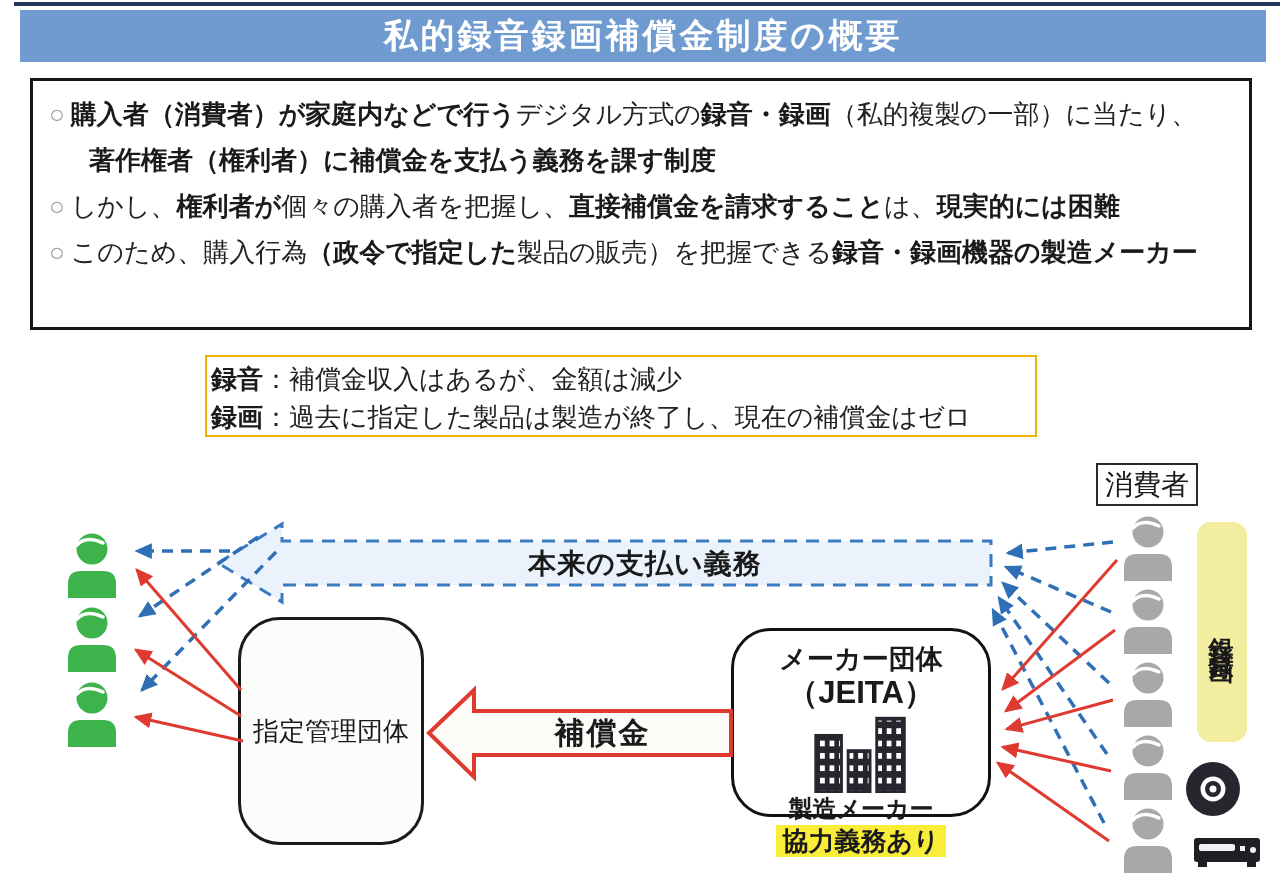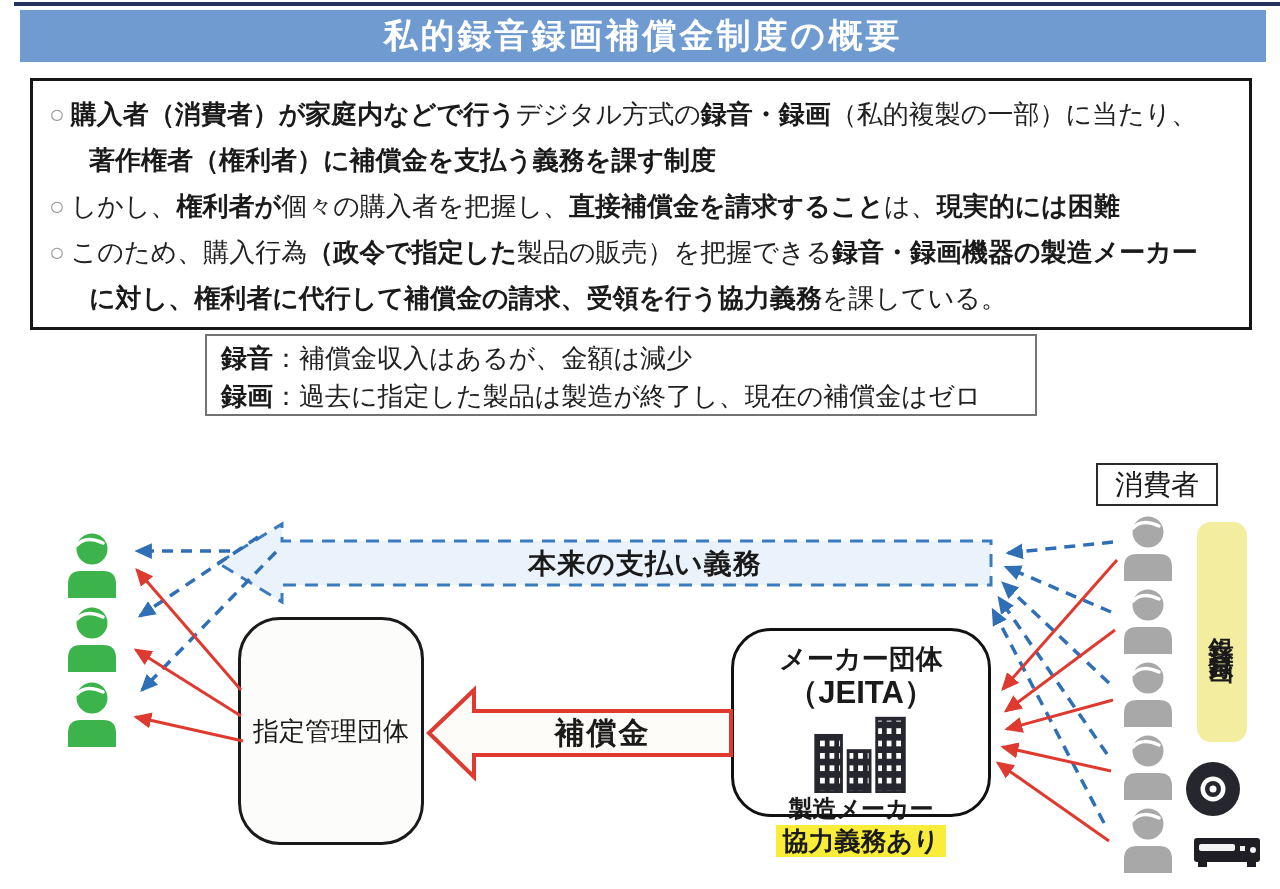--- a/index.html
+++ b/index.html
@@ -25,28 +25,28 @@
     padding:10px 16px 0 16px;font-size:26px;line-height:46px;
   }
   .row{white-space:nowrap;}
   .row .bullet{color:#9a9a9a;font-weight:400;margin-right:6px;}
   .row .indent{display:inline-block;width:40px;}
   .b{font-weight:700;}
   .r{font-weight:400;color:#222;margin-top:28px;}
 
   
   #note-box{
-    left:205px;top:334px;width:832px;height:82px;background:#fff;
-    border:2px solid #737373;box-sizing:border-box;
-    padding:3px 14px;font-size:26px;line-height:38px;
+    left:205px;top:355px;width:832px;height:82px;background:#fff;
+    border:2px solid #eab308;box-sizing:border-box;
+    padding:3px 4px;font-size:26px;line-height:38px;
   }
 
   
   #consumers-box{
-    left:1096px;top:463px;width:122px;height:43px;background:#fff;
+    left:1096px;top:463px;width:102px;height:43px;background:#fff;
     border:2.5px solid #2a2a2a;box-sizing:border-box;
     display:flex;align-items:center;justify-content:center;
     font-size:28px;font-weight:400;z-index:1;
   }
   #recording-media-badge{
     left:1197px;top:522px;width:50px;height:220px;background:#f3eda0;
     border-radius:14px;display:flex;align-items:center;justify-content:center;
     writing-mode:vertical-rl;text-orientation:upright;
     font-size:25px;font-weight:600;letter-spacing:6px;z-index:1;
   }
@@ -89,21 +89,20 @@
 <div class="abs" id="top-rule"></div>
 <div class="abs" id="title-bar">
   <span class="t">私的録音録画補償金制度の概要</span>
 </div>
 
 <div class="abs" id="overview-box">
   <div class="row"><span class="bullet">○</span><span class="b">購入者（消費者）が家庭内などで行う</span><span class="r">デジタル方式の</span><span class="b">録音・録画</span><span class="r">（私的複製の一部）に当たり、</span></div>
   <div class="row"><span class="indent"></span><span class="b">著作権者（権利者）に補償金を支払う義務を課す制度</span></div>
   <div class="row"><span class="bullet">○</span><span class="r">しかし、</span><span class="b">権利者が</span><span class="r">個々の購入者を把握し、</span><span class="b">直接補償金を請求すること</span><span class="r">は、</span><span class="b">現実的には困難</span></div>
   <div class="row"><span class="bullet">○</span><span class="r">このため、購入行為</span><span class="b">（政令で指定した</span><span class="r">製品の販売）を把握できる</span><span class="b">録音・録画機器の製造メーカー</span></div>
-  <div class="row"><span class="indent"></span><span class="b">に対し、権利者に代行して補償金の請求、受領を行う協力義務</span><span class="r">を課している。</span></div>
 </div>
 
 <div class="abs" id="note-box">
   <div class="row"><span class="b">録音</span><span class="r">：補償金収入はあるが、金額は減少</span></div>
   <div class="row"><span class="b">録画</span><span class="r">：過去に指定した製品は製造が終了し、現在の補償金はゼロ</span></div>
 </div>
 
 <div class="abs" id="consumers-box">
   <span>消費者</span>
 </div>

